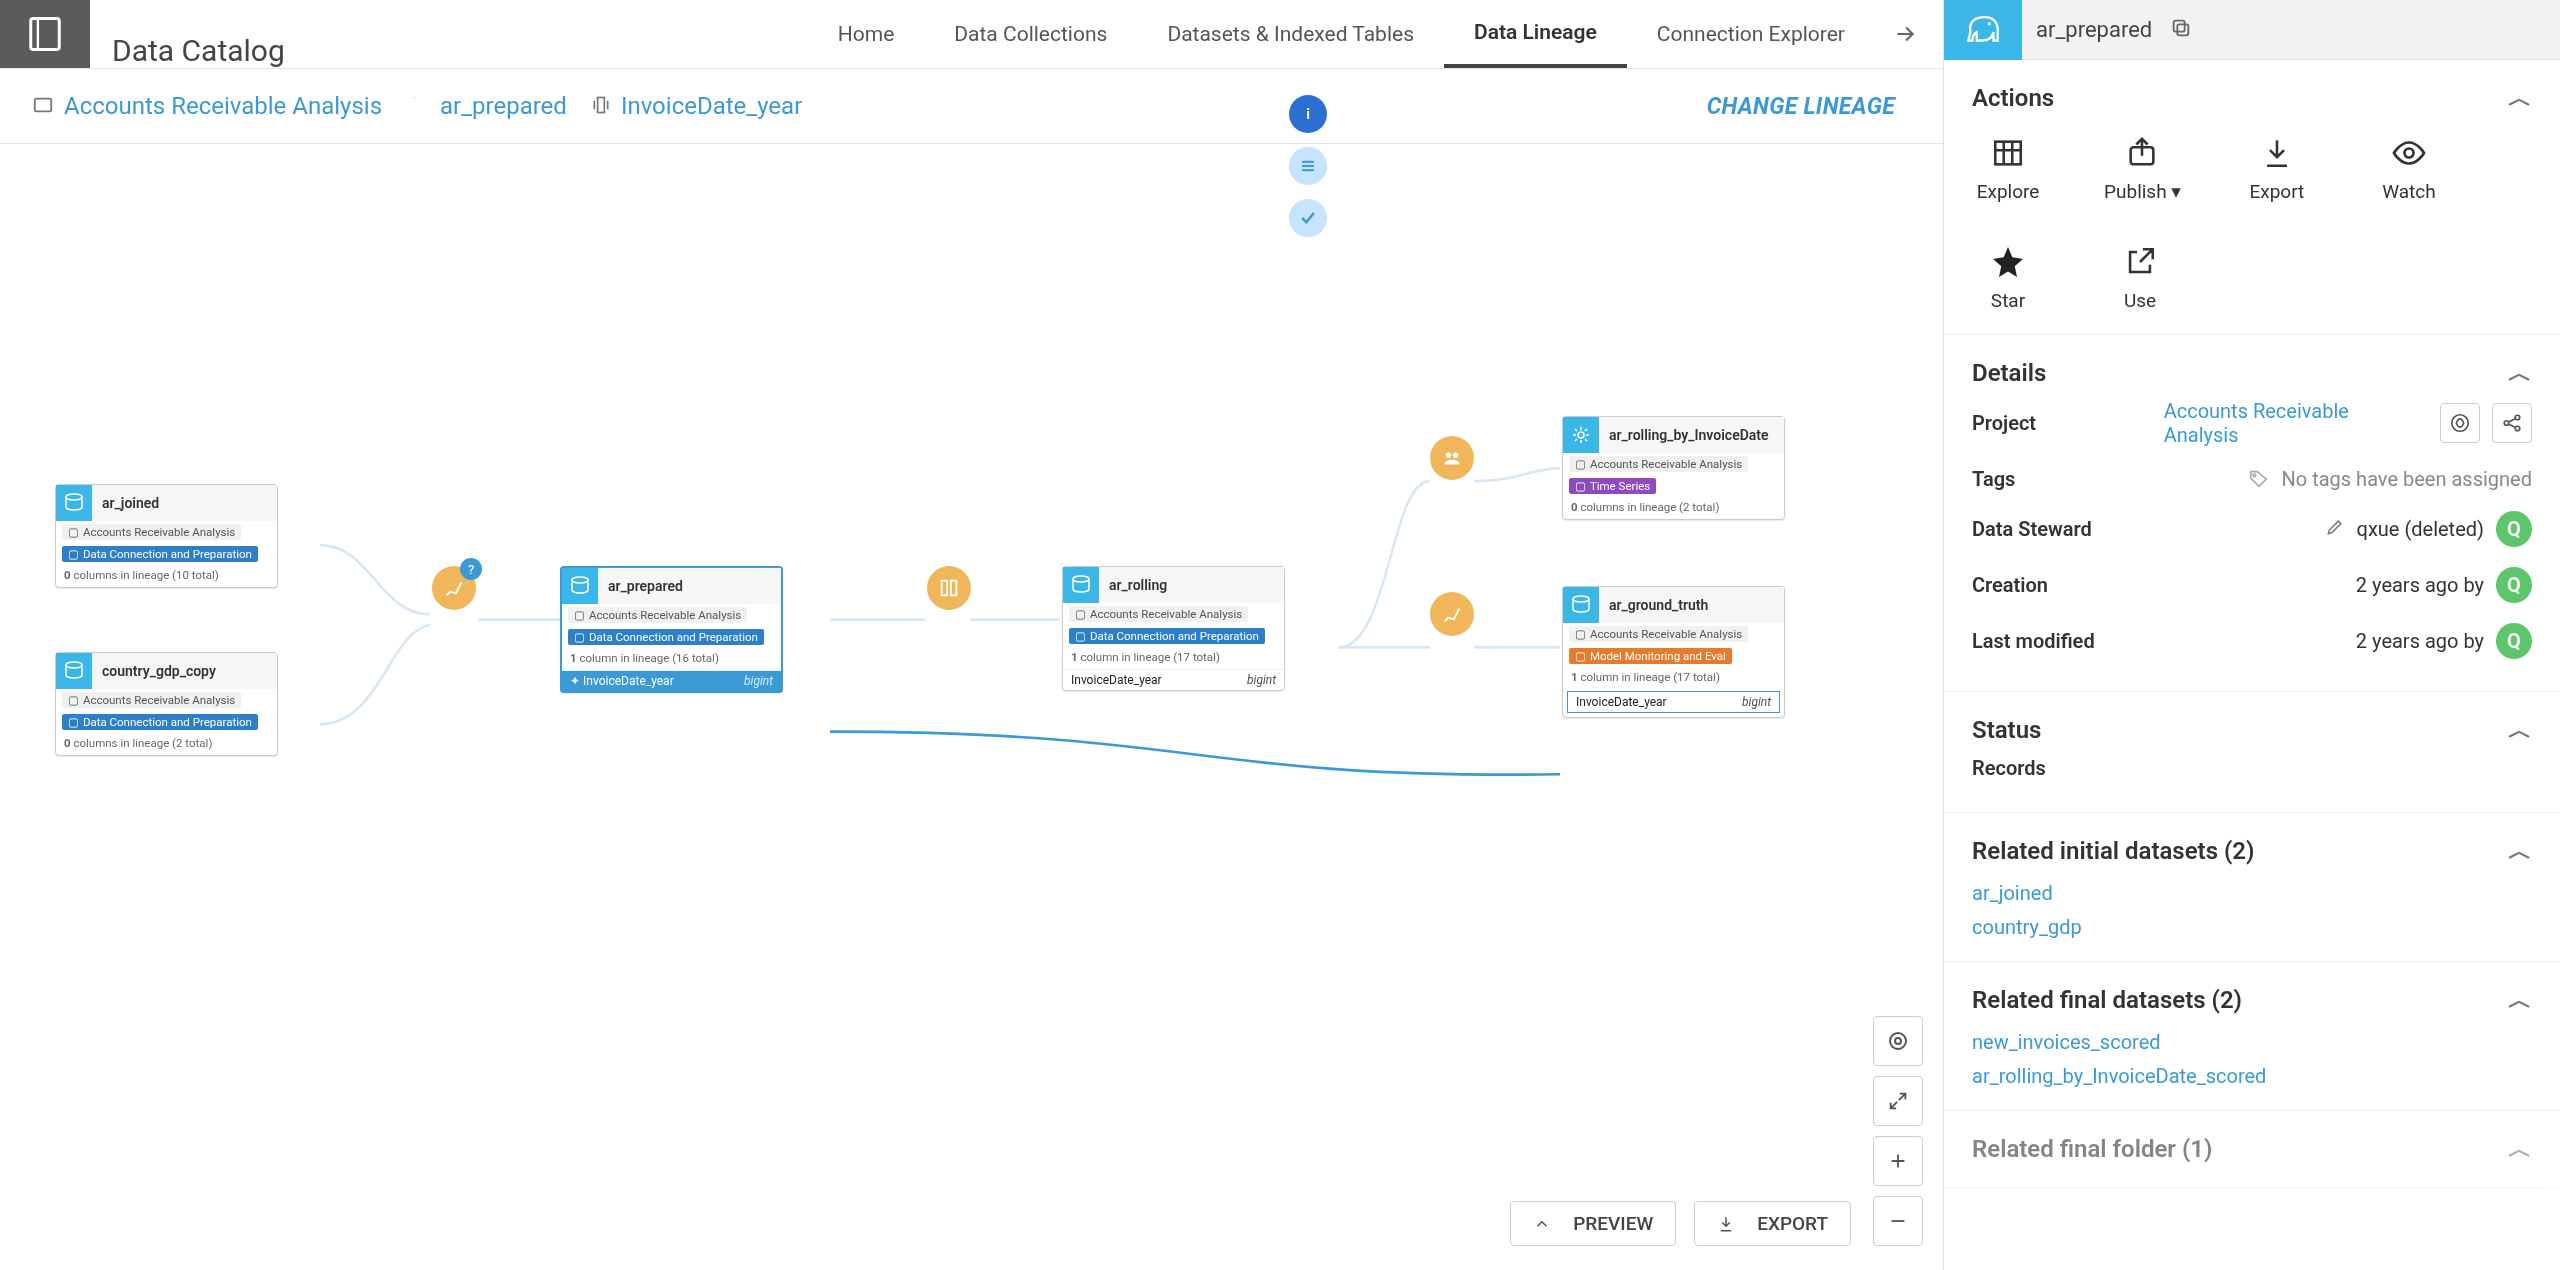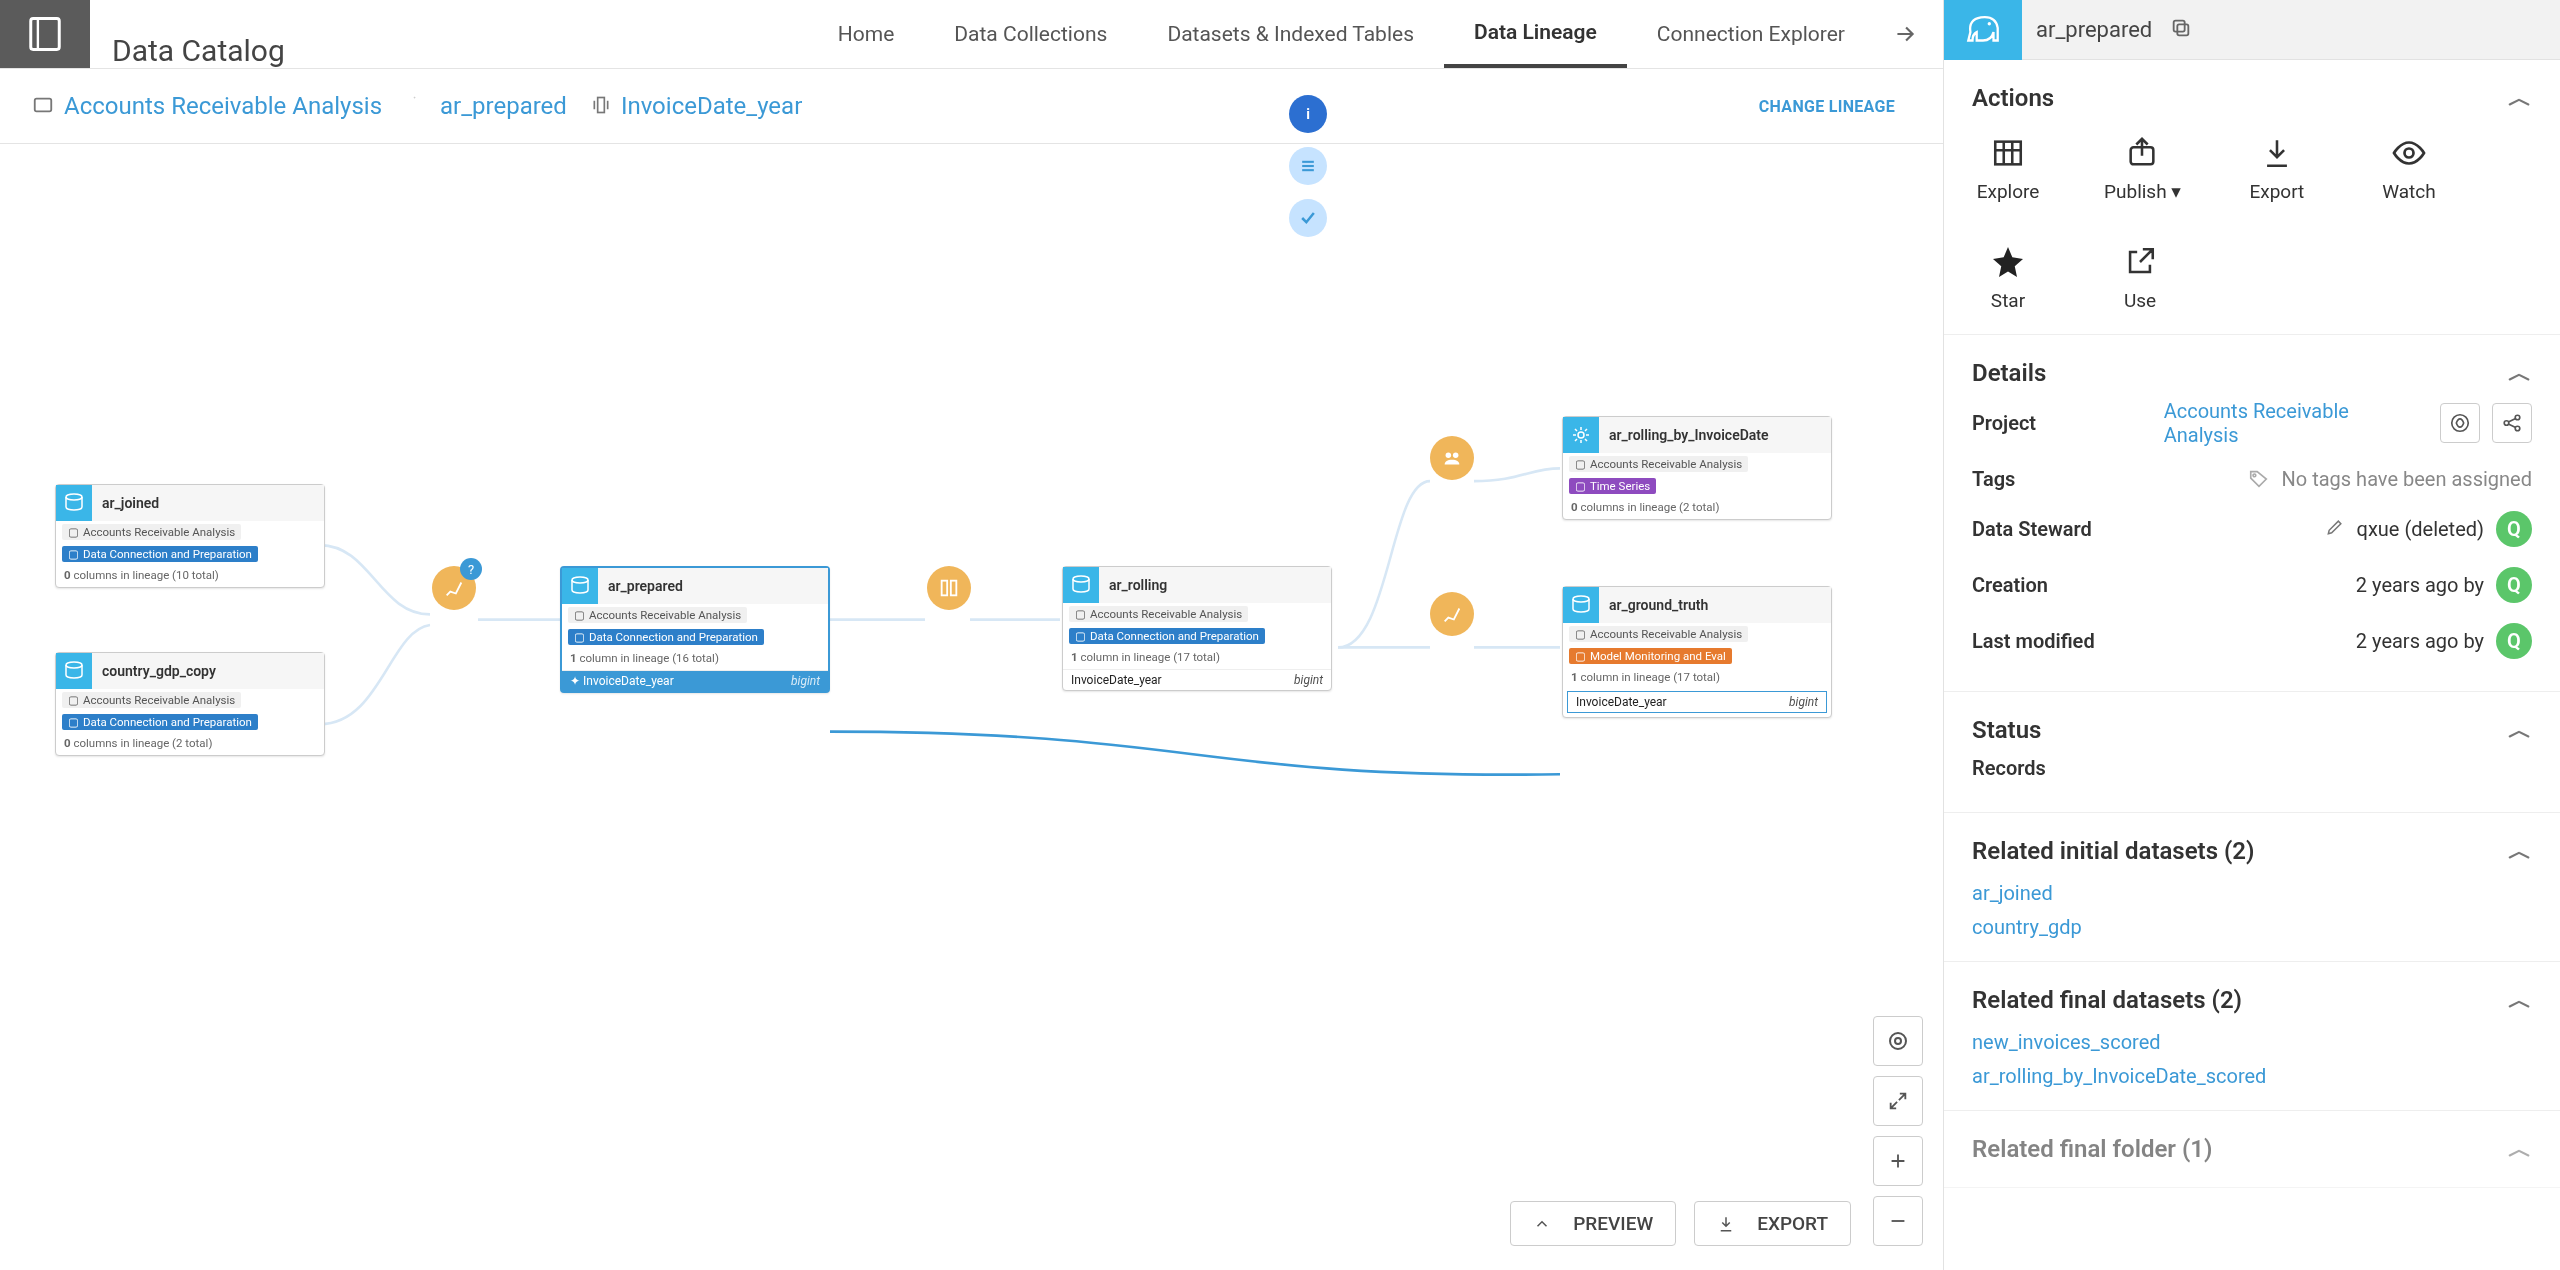--- a/index.html
+++ b/index.html
@@ -22,35 +22,35 @@
 .eleph { width: 78px; height:60px; background:#3ab6e8; display:flex; align-items:center; justify-content:center; }
 .eleph svg { width: 42px; height:42px; }
 .right-header-tab .tabname { padding: 0 14px; font-size: 22px; color:#444; }
 .copy-ico { color:#666; cursor:pointer; padding:4px; }
 
 
 .subhead { height: 75px; display:flex; align-items:center; padding: 0 32px; border-bottom: 1px solid #e4e4e4; gap: 24px;}
 .crumb { display:flex; align-items:center; gap:10px; }
 .crumb-link { color:#3b99d6; font-size: 24px; cursor:pointer; }
 .crumb-ico { color:#777; }
-.change-lineage { margin-left: auto; color:#3b99d6; font-weight:700; font-size: 16px; letter-spacing:.3px; cursor:pointer; margin-right: 16px;}
+.change-lineage { margin-left: auto; color:#3b99d6; font-weight:700; font-size: 23px; letter-spacing:.3px; cursor:pointer; margin-right: 16px; font-style: italic;}
 .vbtns { position:absolute; right: 616px; top: 95px; display:flex; flex-direction:column; gap:14px; z-index:5;}
 .vbtn { width:38px; height:38px; border-radius:50%; display:flex; align-items:center; justify-content:center; font-weight:700; color:#fff;}
 .vb-i { background:#2c6fd1;}
 .vb-list { background:#c6e3ff; color:#3b99d6;}
 .vb-check { background:#c6e3ff; color:#3b99d6;}
 
 
 .split { display:flex; flex: 1; height: calc(100% - 69px); }
 .canvas-area { position:relative; flex:1; }
 .sidebar { width: 617px; border-left:1px solid #e2e2e2; overflow-y:auto; }
 
 
 .lineage-canvas { position:absolute; inset:0; top:76px; }
-.node { position:absolute; border:1px solid #ccc; border-radius:4px; background:#fff; box-shadow:0 1px 2px rgba(0,0,0,.1); width: 270px; }
+.node { position:absolute; border:1px solid #ccc; border-radius:4px; background:#fff; box-shadow:0 1px 2px rgba(0,0,0,.1); width: 223px; }
 .node.sel { border:2px solid #3b99d6; }
 .node-head { display:flex; align-items:center; height:36px; background:#f6f6f6; }
 .node-ico { width:36px; height:36px; background:#3ab6e8; display:flex; align-items:center; justify-content:center; }
 .node-ico svg { width:20px; height:20px; }
 .node-title { font-size:14px; padding:0 10px; font-weight:600; color:#333;}
 .tag-row { display:flex; align-items:center; gap:6px; padding: 3px 6px; }
 .tag { font-size:11.5px; padding:1px 6px; border-radius:2px; display:inline-flex; align-items:center; gap:4px;}
 .tag.proj { background:#f0f0f0; color:#555; }
 .tag.blue { background:#2d7fc9; color:#fff;}
 .tag.orange { background:#e67a2e; color:#fff;}

